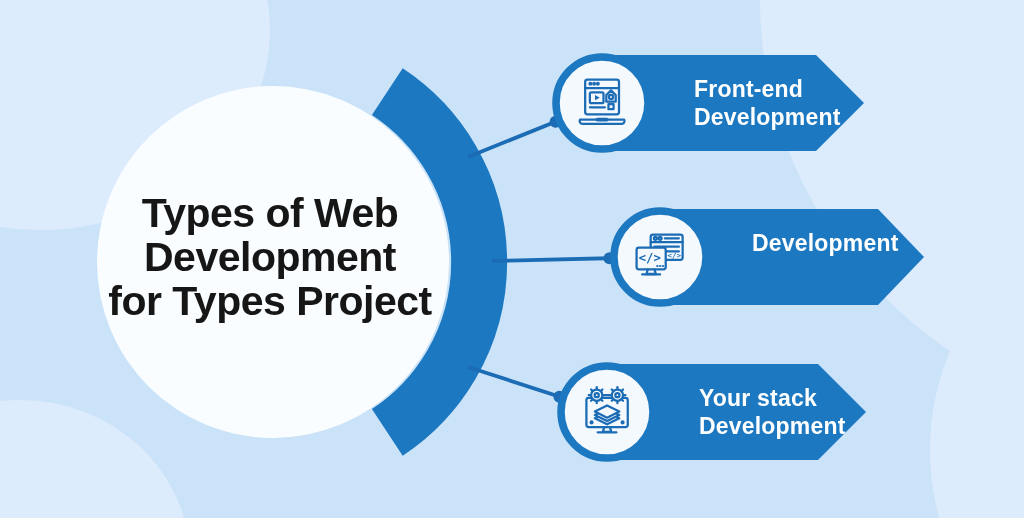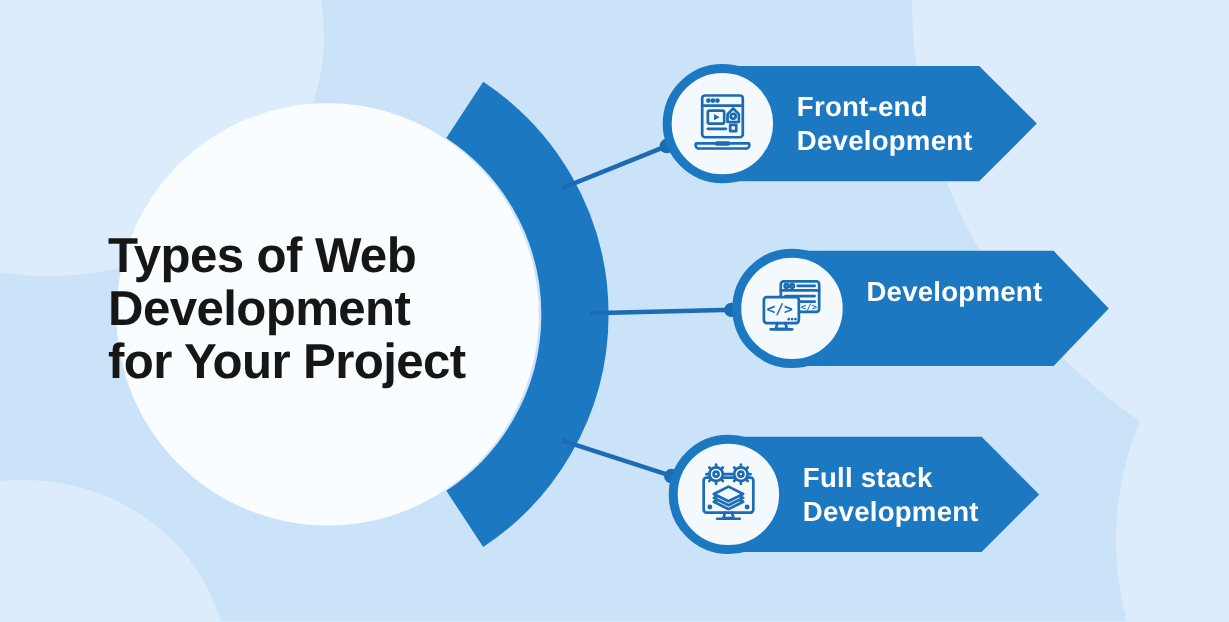--- a/index.html
+++ b/index.html
@@ -11,32 +11,32 @@
     font-family:"Liberation Sans", sans-serif;
   }
   .blob{position:absolute;border-radius:50%;background:#ddecfc;}
   .blob.tl{left:-190px;top:-170px;width:460px;height:400px;}
   .blob.tr{left:760px;top:-430px;width:900px;height:860px;}
   .blob.r {left:930px;top:170px;width:620px;height:560px;}
   .blob.bl{left:-150px;top:400px;width:340px;height:320px;}
   .layer{position:absolute;left:0;top:0;}
   .hero-title{
     position:absolute;left:90px;top:191px;width:360px;
-    color:#161616;
+    text-align:center;color:#161616;
     font-size:41px;font-weight:bold;line-height:44px;
     letter-spacing:-0.5px;
   }
   .item{position:absolute;}
   .item svg{position:absolute;left:0;top:0;}
   .item .label{
     position:absolute;left:114px;top:26px;
     color:#ffffff;font-size:23px;font-weight:bold;line-height:27.5px;
     letter-spacing:0.2px;white-space:nowrap;
   }
-  .item .label span{display:block;}
+  .item .label span{display:block;margin-left:30px;}
 </style>
 </head>
 <body>
 
 <div class="stage">
 
   <div class="blob tl"></div>
   <div class="blob tr"></div>
   <div class="blob r"></div>
   <div class="blob bl"></div>
@@ -52,21 +52,21 @@
     <circle cx="555.6" cy="121.7" r="6" fill="#1b6cb4"></circle>
     <circle cx="609.5" cy="258.2" r="6" fill="#1b6cb4"></circle>
     <circle cx="559.4" cy="396.7" r="6" fill="#1b6cb4"></circle>
 
     <circle cx="273" cy="262" r="176" fill="#fafdff"></circle>
   </svg>
 
   <div class="hero-title">
     <span style="display:block">Types of Web</span>
     <span style="display:block">Development</span>
-    <span style="display:block">for Your Project</span>
+    <span style="display:block">for Types Project</span>
   </div>
 
   <div class="item" style="left:550px;top:50px;width:318px;height:106px;">
     <svg width="318" height="106" viewBox="0 0 318 106">
       <polygon points="52,5 266,5 314,53 266,101 52,101" fill="#1c78c1"></polygon>
       <circle cx="52" cy="53" r="46" fill="#f4f9fe" stroke="#1c78c1" stroke-width="7.5"></circle>
       <g transform="translate(22,23) scale(0.94)" fill="none" stroke="#1b6cb4" stroke-width="2.4" stroke-linejoin="round" stroke-linecap="round">
         <rect x="14" y="7" width="36" height="37" rx="2.5"></rect>
         <line x1="14" y1="16" x2="50" y2="16"></line>
         <circle cx="19.5" cy="11.5" r="0.9" fill="#1b6cb4"></circle>
@@ -152,18 +152,18 @@
         <path d="M32 32 L45 38.5 L32 45 L19 38.5 Z" fill="#f4f9fe"></path>
         <path d="M32 28.5 L45 35 L32 41.5 L19 35 Z" fill="#f4f9fe"></path>
         <path d="M32 25 L45 31.5 L32 38 L19 31.5 Z" fill="#f4f9fe"></path>
         <circle cx="15.5" cy="43" r="1" fill="#1b6cb4"></circle>
         <circle cx="48.5" cy="43" r="1" fill="#1b6cb4"></circle>
         <path d="M29 48 L27.5 53 L36.5 53 L35 48"></path>
         <line x1="22" y1="53.5" x2="42" y2="53.5"></line>
       </g>
     </svg>
     <div class="label">
-      <span>Full stack</span>
+      <span>Your stack</span>
       <span>Development</span>
     </div>
   </div>
 
 </div>
 
 </body></html>

